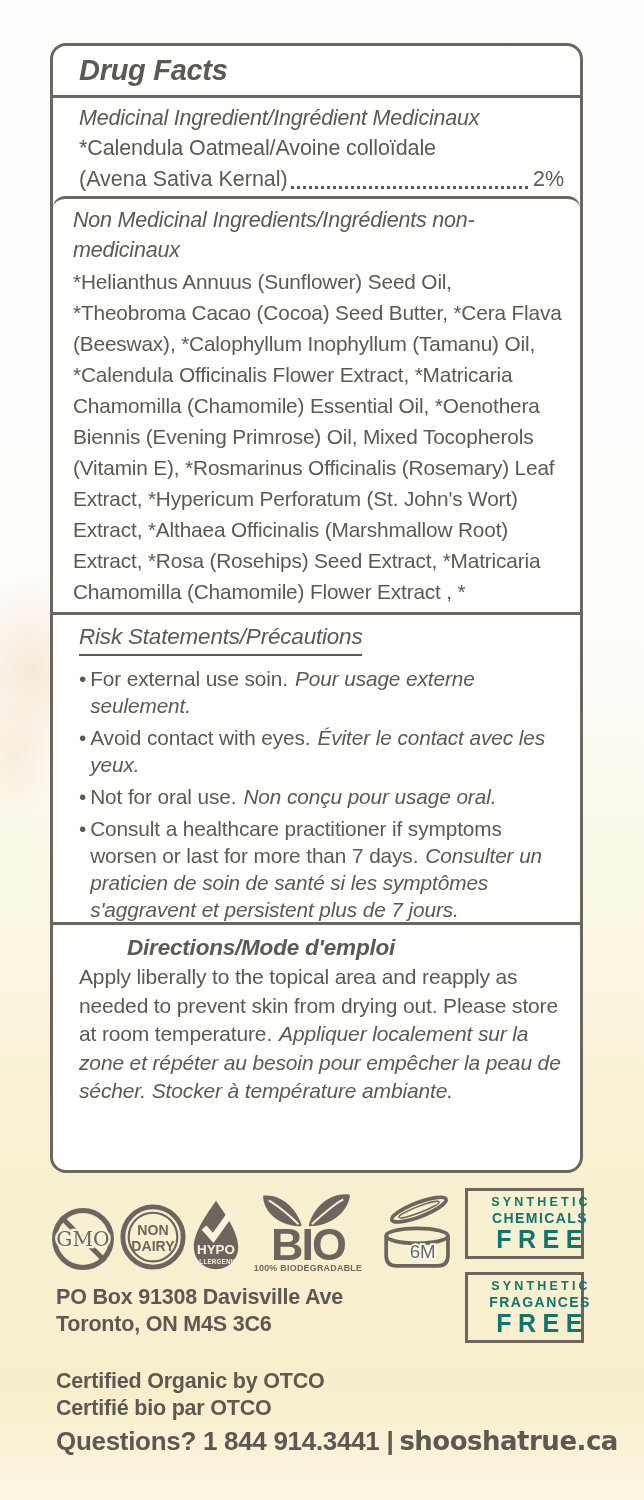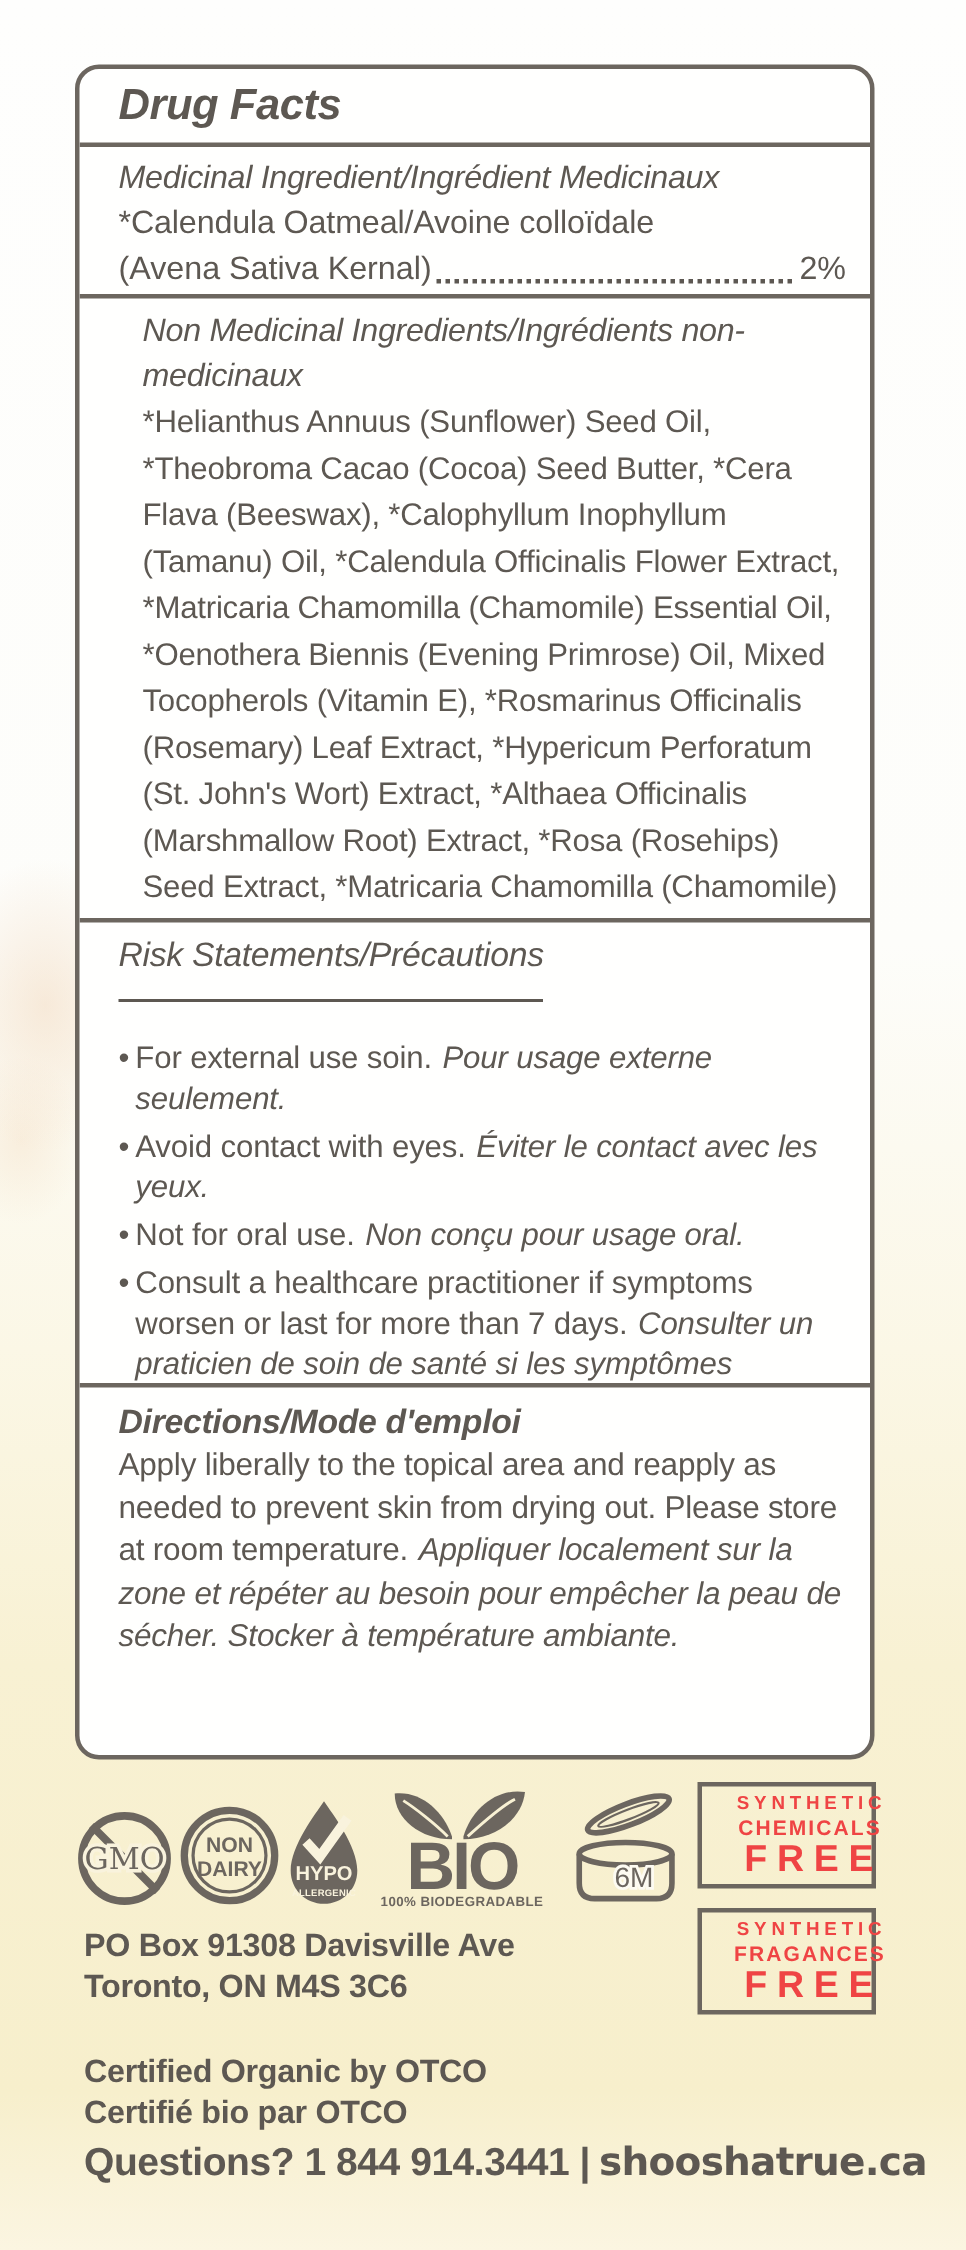--- a/index.html
+++ b/index.html
@@ -20,36 +20,36 @@
   .sec + .sec{border-top:3px solid #6c665f;}
   .sec-title{
     height:49px;display:flex;align-items:center;padding-left:26px;
     font-size:29px;font-style:italic;font-weight:600;letter-spacing:-.3px;
   }
   .sec-med{height:101px;padding:5px 16px 0 26px;}
   .h-it{font-size:21.5px;font-style:italic;line-height:30px;letter-spacing:-.2px;}
   .med-line{font-size:21.5px;line-height:31px;letter-spacing:-.1px;}
   .leader-row{display:flex;font-size:21.5px;line-height:31px;}
   .leader-dots{flex:1;border-bottom:3.2px dotted #5d5852;margin:0 5px 6px 3px;}
-  .sec-nonmed{height:416px;padding:6px 14px 0 42px;}
+  .sec-nonmed{height:416px;padding:6px 14px 0 20px;border-radius:12px;}
   .nonmed-body{font-size:20.8px;line-height:31px;letter-spacing:-.15px;margin-top:1px;}
   .sec-risk{height:310px;padding:9px 14px 0 26px;}
   .risk-heading{display:inline-block;font-size:22.5px;font-style:italic;font-weight:500;
-    border-bottom:2px solid #5d5852;padding-bottom:16px;margin-bottom:24px;letter-spacing:-.2px;}
+    border-bottom:2px solid #5d5852;padding-bottom:4px;margin-bottom:9px;letter-spacing:-.2px;}
   .bullet{display:flex;font-size:20.8px;line-height:27px;margin-bottom:5px;letter-spacing:-.1px;}
   .bullet .dot{margin-right:4px;}
   .fr{font-style:italic;margin-left:7px;}
   .sec-dir{height:180px;padding:8px 14px 0 26px;}
-  .dir-heading{font-size:22.5px;font-style:italic;font-weight:600;line-height:30px;letter-spacing:-.2px;}
+  .dir-heading{font-size:22.5px;font-style:italic;font-weight:600;line-height:30px;letter-spacing:-.2px;margin-left:48px;}
   .dir-body{font-size:21px;line-height:28.5px;letter-spacing:-.15px;}
   .icons-row{position:absolute;left:50px;top:1188px;width:412px;display:flex;
     align-items:flex-end;justify-content:space-between;}
   .badges-col{position:absolute;left:465px;top:1188px;display:flex;flex-direction:column;gap:13px;}
   .badge{width:119px;height:71px;box-sizing:border-box;border:3px solid #6c665f;
-    display:flex;flex-direction:column;align-items:center;justify-content:center;color:#ef4444;padding-left:30px;}
+    display:flex;flex-direction:column;align-items:center;justify-content:center;color:#0f766e;padding-left:30px;}
   .badge .l1{font-size:12.5px;font-weight:600;letter-spacing:3.2px;line-height:15px;margin-right:-3px;}
   .badge .l2{font-size:14px;font-weight:600;letter-spacing:1.4px;line-height:16px;margin-right:-1px;}
   .badge .l3{font-size:25px;font-weight:700;letter-spacing:6.5px;line-height:27px;margin-right:-6px;}
   .addr{position:absolute;left:56px;top:1284px;font-size:21.5px;font-weight:700;line-height:27px;letter-spacing:-.2px;}
   .cert{position:absolute;left:56px;top:1368px;font-size:21.5px;font-weight:700;line-height:27px;letter-spacing:-.2px;}
   .questions{position:absolute;left:56px;top:1426px;font-size:26px;font-weight:700;letter-spacing:-.3px;}
   .site{font-family:"DejaVu Sans",sans-serif;font-weight:700;margin-left:6px;letter-spacing:-.5px;}
 </style>
 </head>
 <body>

